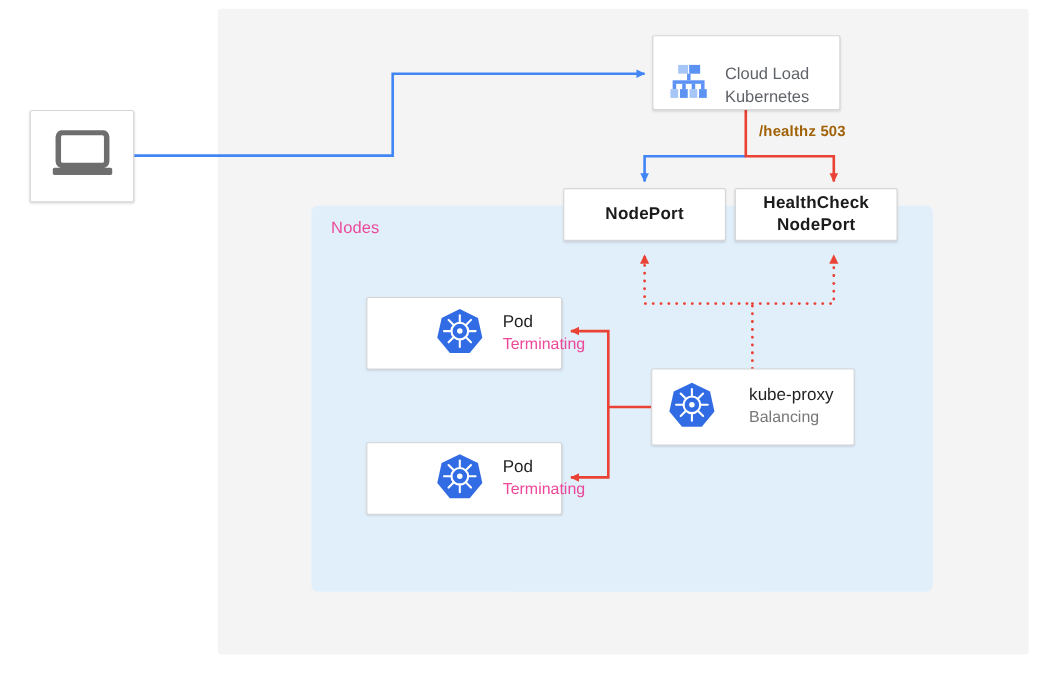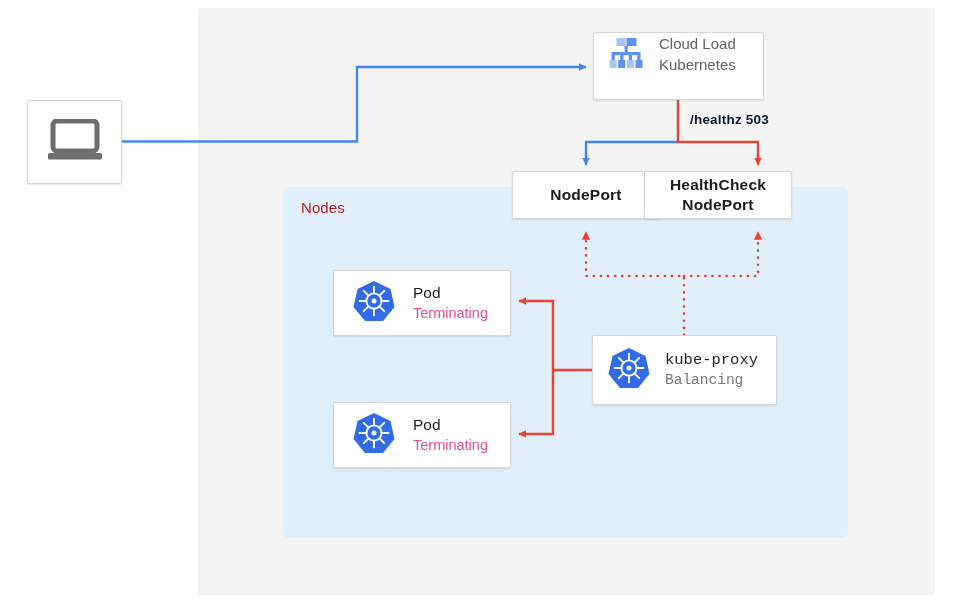--- a/index.html
+++ b/index.html
@@ -37,21 +37,21 @@
     width: 565px;
     height: 351px;
     background: #e1effb;
     border-radius: 6px;
   }
   .nodes-label {
     position: absolute;
     left: 301px;
     top: 199px;
     font-size: 15px;
-    color: #b91c1c;
+    color: #ec4899;
     letter-spacing: .1px;
   }
 
   
   .card {
     position: absolute;
     background: #ffffff;
     border: 1px solid #d6d6d6;
     border-radius: 2px;
     box-sizing: border-box;
@@ -64,91 +64,91 @@
   }
   .laptop-icon {
     position: absolute;
     left: 50%; top: 50%;
     transform: translate(-50%, -50%);
   }
 
   
   .clb-box {
     left: 593px; top: 32px; width: 171px; height: 68px;
-    display: flex; align-items: flex-start;
+    display: flex; align-items: flex-end;
   }
   .clb-icon { margin-left: 12px; flex: none; }
   .clb-text {
     margin-left: 13px;
     font-size: 15px;
     color: #5f6368;
     line-height: 21px;
   }
 
   
   .np-box {
     left: 512px; top: 171px; width: 148px; height: 48px;
     display: flex; align-items: center; justify-content: center;
   }
   .hcnp-box {
-    left: 644px; top: 171px; width: 148px; height: 48px;
+    left: 668px; top: 171px; width: 148px; height: 48px;
     display: flex; align-items: center; justify-content: center;
   }
   .np-label {
     font-size: 15.5px;
     font-weight: bold;
     color: #1b1b1b;
     text-align: center;
     line-height: 20px;
     letter-spacing: .2px;
   }
 
   
   .pod-box-1 { left: 333px; top: 270px; width: 178px; height: 66px; }
   .pod-box-2 { left: 333px; top: 402px; width: 178px; height: 66px; }
-  .pod-box-1, .pod-box-2 { display: flex; align-items: center; }
+  .pod-box-1, .pod-box-2 { display: flex; align-items: center; padding-left: 44px; }
   .pod-icon { margin-left: 18px; flex: none; }
   .pod-text { margin-left: 17px; }
   .pod-title {
     font-size: 15.5px;
     color: #1f1f1f;
     line-height: 20px;
   }
   .pod-sub {
     font-size: 14.5px;
     color: #ec4899;
     line-height: 20px;
   }
 
   
   .kp-box {
     left: 592px; top: 335px; width: 185px; height: 70px;
     display: flex; align-items: center;
   }
   .kp-icon { margin-left: 14px; flex: none; }
-  .kp-text { margin-left: 14px; font-family: Liberation Mono, monospace; }
+  .kp-text { margin-left: 30px; }
   .kp-title { font-size: 15.5px; color: #1f1f1f; line-height: 20px; }
   .kp-sub { font-size: 14.5px; color: #777777; line-height: 20px; }
 
   
   .connectors {
     position: absolute;
     left: 0; top: 0;
     width: 953px; height: 612px;
     pointer-events: none;
   }
 
   
   .healthz-label {
     position: absolute;
     left: 690px;
     top: 112px;
     font-size: 13.5px;
     font-weight: bold;
-    color: #0f172a;
+    color: #a16207;
     letter-spacing: .2px;
   }
 </style>
 </head>
 <body>
 
 <div id="canvas">
 
   <div class="gray-panel"></div>
 

